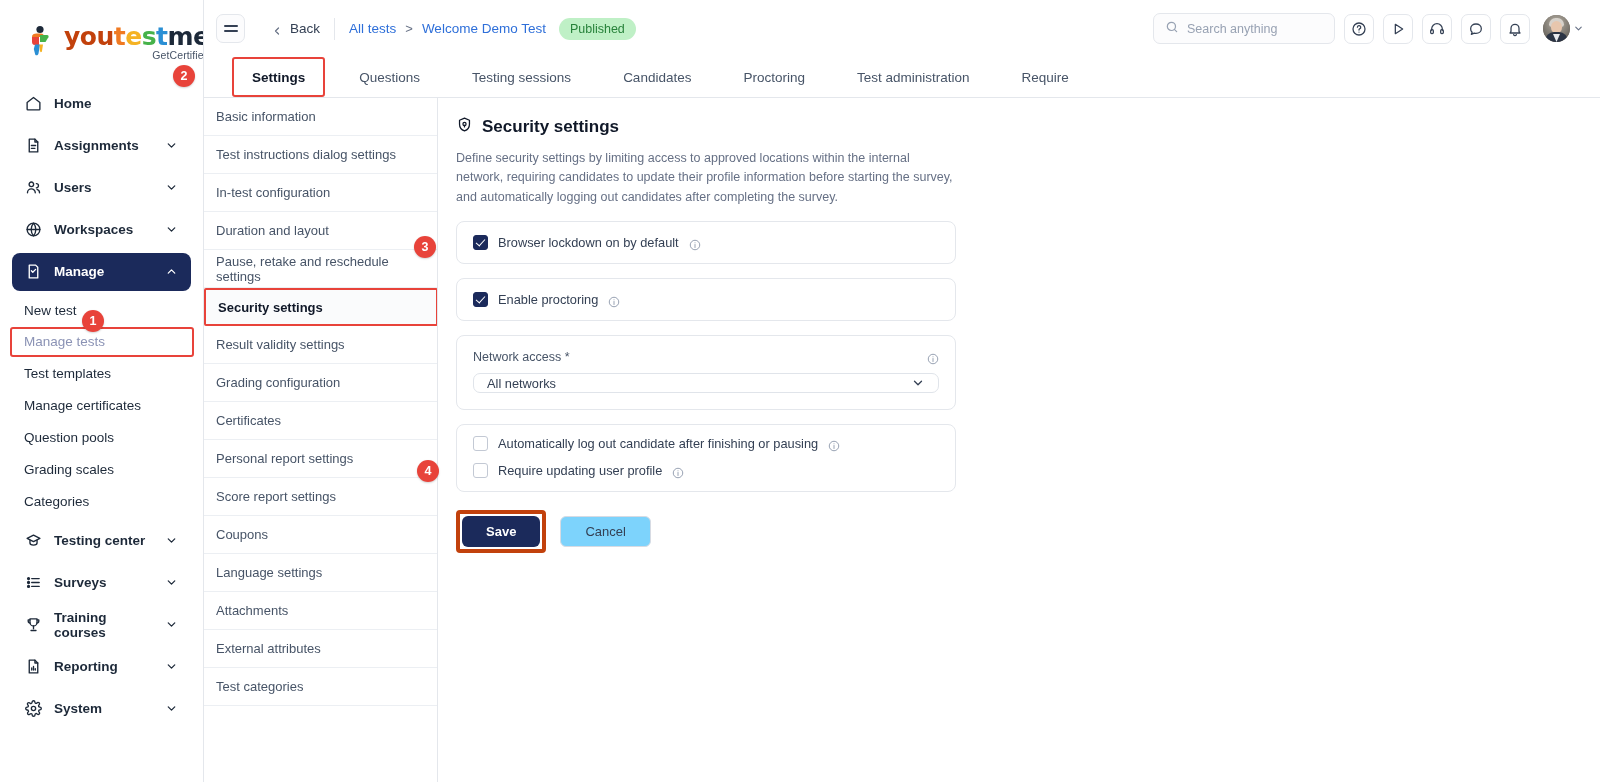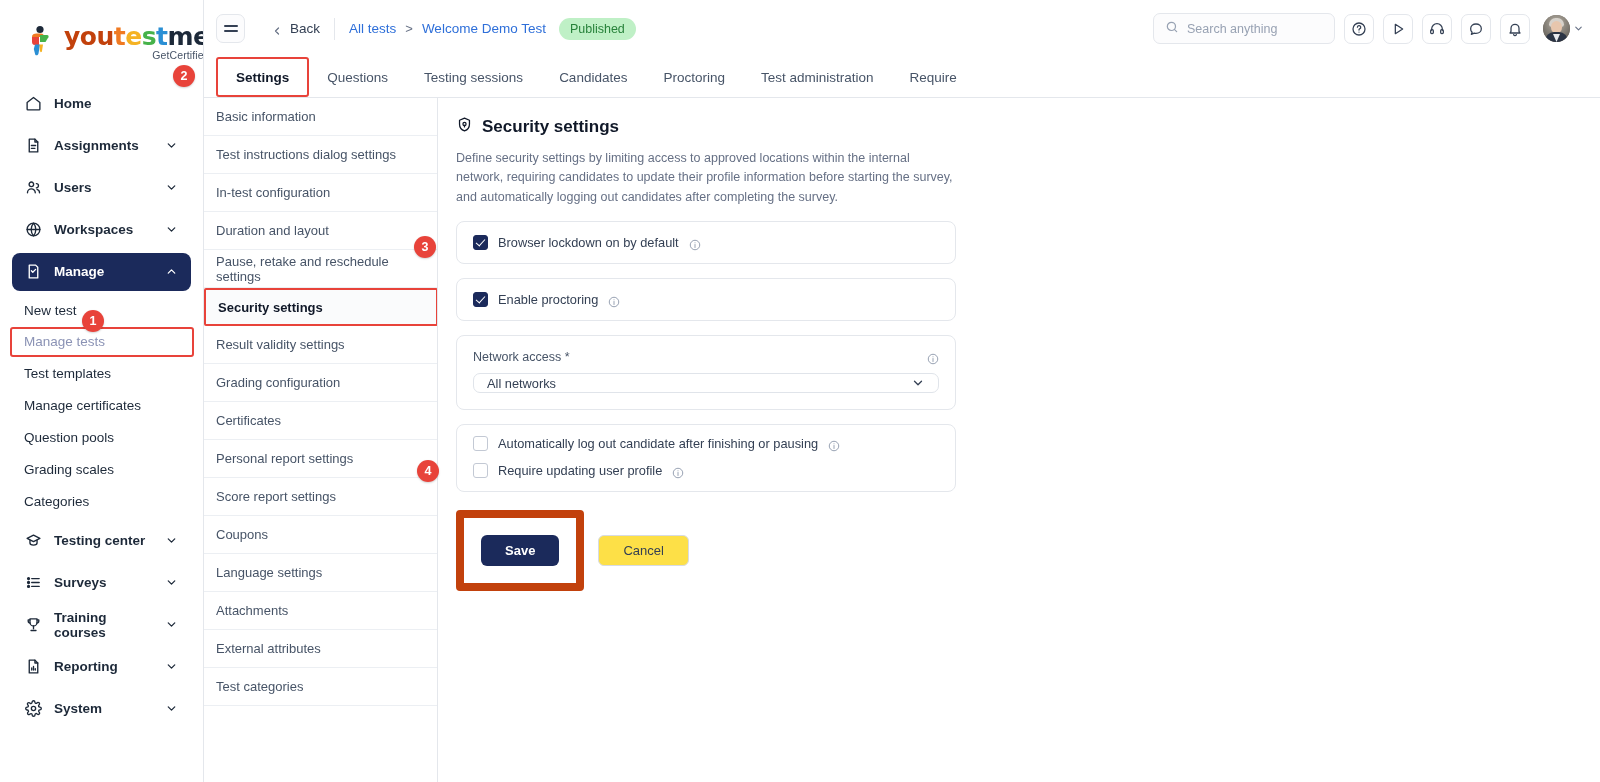--- a/index.html
+++ b/index.html
@@ -125,21 +125,21 @@
   .av-shirt{ position:absolute; left:10px; bottom:0; width:7px; height:8px; background:#e8eaee; clip-path: polygon(50% 100%, 0 0, 100% 0);}
 
   
   .tabs {
     display: flex; align-items: stretch; height: 41px;
     border-bottom: 1px solid #e4e7ec; padding-left: 12px;
     position: relative; flex: 0 0 41px;
   }
   .tab {
     display: flex; align-items: center; padding: 0 18px;
-    font-size: 13.5px; color: #475467; cursor: pointer; position: relative;
+    font-size: 13.5px; color: #475467; cursor: pointer; position: relative; margin-left: 16px;
   }
   .tab.active { color: #101828; font-weight: bold; }
   .tab.boxed { border: 2px solid #e8433a; border-radius: 3px; }
 
   
   .body-split { display: flex; flex: 1; min-height: 0; }
 
   .settings-list {
     width: 234px; flex: 0 0 234px;
     border-right: 1px solid #e4e7ec;
@@ -206,22 +206,22 @@
   }
   .select .val { font-size: 12.8px; color: #344054; }
   .select .dd { margin-left: auto; width: 14px; height: 14px; }
 
   .btn-row { display: flex; align-items: center; gap: 14px; margin-top: 18px; }
   .btn {
     height: 31px; border-radius: 6px; display: flex; align-items: center;
     justify-content: center; font-size: 13px; cursor: pointer; padding: 0 24px;
   }
   .btn-save { background: #1b2a5b; color: #fff; font-weight: bold; }
-  .btn-save-wrap { border: 8px solid #c2410c; border-radius: 4px; padding: 17px; }
-  .btn-cancel { background: #fde047; color: #344054; border: 1px solid #d7dbe3; }
+  .btn-save-wrap { border: 4px solid #c2410c; border-radius: 4px; padding: 2px; }
+  .btn-cancel { background: #7dd3fc; color: #344054; border: 1px solid #d7dbe3; }
 
   
   .badge {
     position: absolute; width: 22px; height: 22px; border-radius: 50%;
     background: #e8433a; color: #fff; font-size: 12.5px; font-weight: bold;
     display: flex; align-items: center; justify-content: center;
     z-index: 40; box-shadow: 0 1px 2px rgba(0,0,0,.18);
     font-family: "Liberation Sans", sans-serif;
   }
   #badge-1 { left: 82px; top: 310px; }

